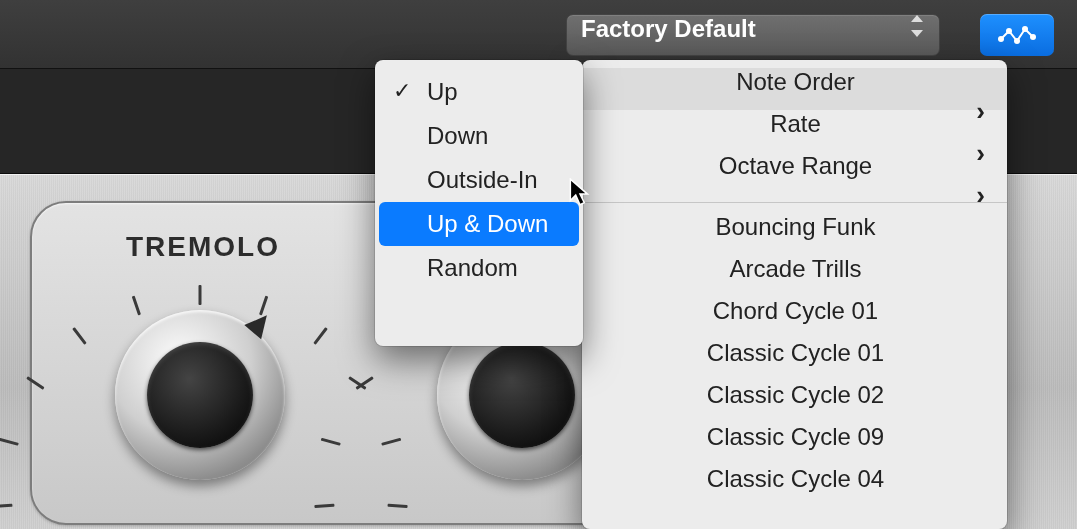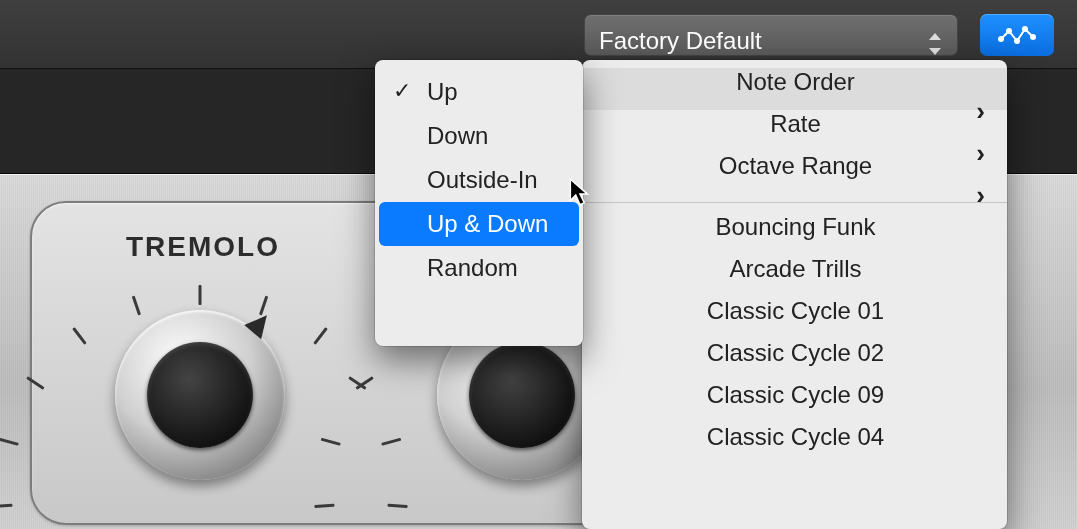--- a/index.html
+++ b/index.html
@@ -14,25 +14,25 @@
   }
   
   .dark-strip {
     position: absolute; top: 69px; left: 0; right: 0; height: 105px;
     background: #262626;
     border-bottom: 1px solid #0c0c0c;
   }
 
   
   .preset-select {
-    position: absolute; top: 14px; left: 584px; width: 374px; height: 42px;
+    position: absolute; top: 14px; left: 566px; width: 374px; height: 42px;
     background: linear-gradient(#6f6f6f, #5a5a5a);
     border: 1px solid #444; border-radius: 7px;
-    display: flex; align-items: flex-end; padding: 0 14px;
-    color: #fff; font-size: 24px; font-weight: 400;
+    display: flex; align-items: flex-start; padding: 0 14px;
+    color: #fff; font-size: 24px; font-weight: 700;
     box-shadow: inset 0 1px 0 rgba(255,255,255,0.12);
   }
   .preset-select .updown {
     margin-left: auto; width: 16px; height: 22px; position: relative;
   }
   .preset-select .updown::before,
   .preset-select .updown::after {
     content: ""; position: absolute; left: 2px; width: 0; height: 0;
     border-left: 6px solid transparent; border-right: 6px solid transparent;
   }
@@ -225,20 +225,23 @@
 
   <div class="sep"></div>
 
   <div class="row">
     <span>Bouncing Funk</span>
   </div>
   <div class="row">
     <span>Arcade Trills</span>
   </div>
   <div class="row">
+    <span>Chord Cycle 01</span>
+  </div>
+  <div class="row">
     <span>Classic Cycle 01</span>
   </div>
   <div class="row">
     <span>Classic Cycle 02</span>
   </div>
   <div class="row">
     <span>Classic Cycle 09</span>
   </div>
   <div class="row">
     <span>Classic Cycle 04</span>

